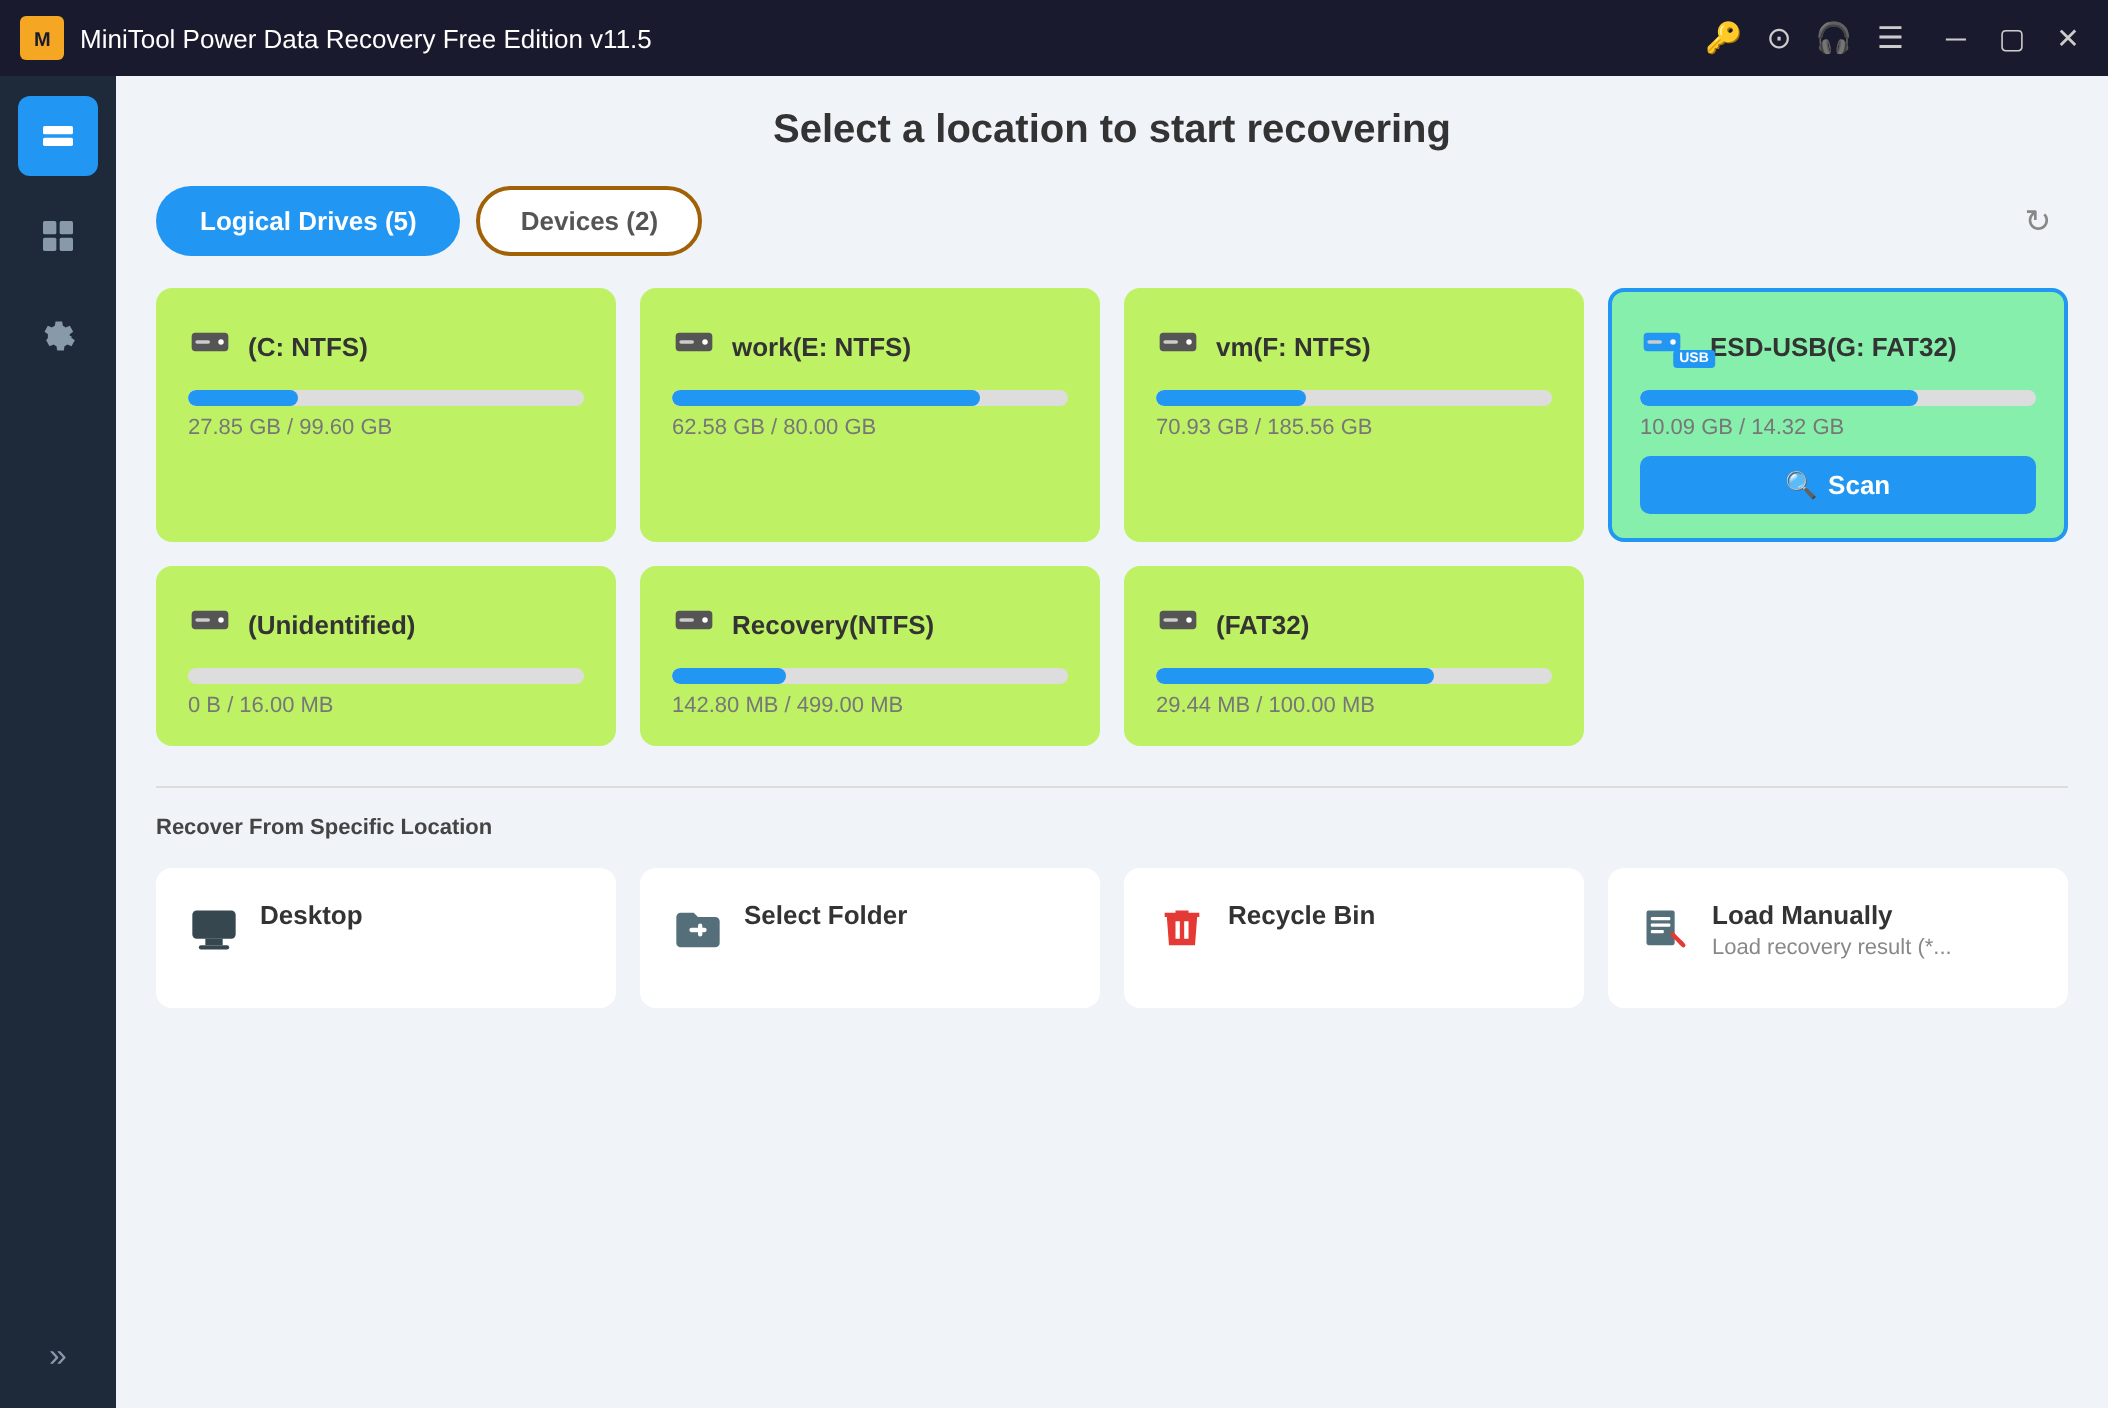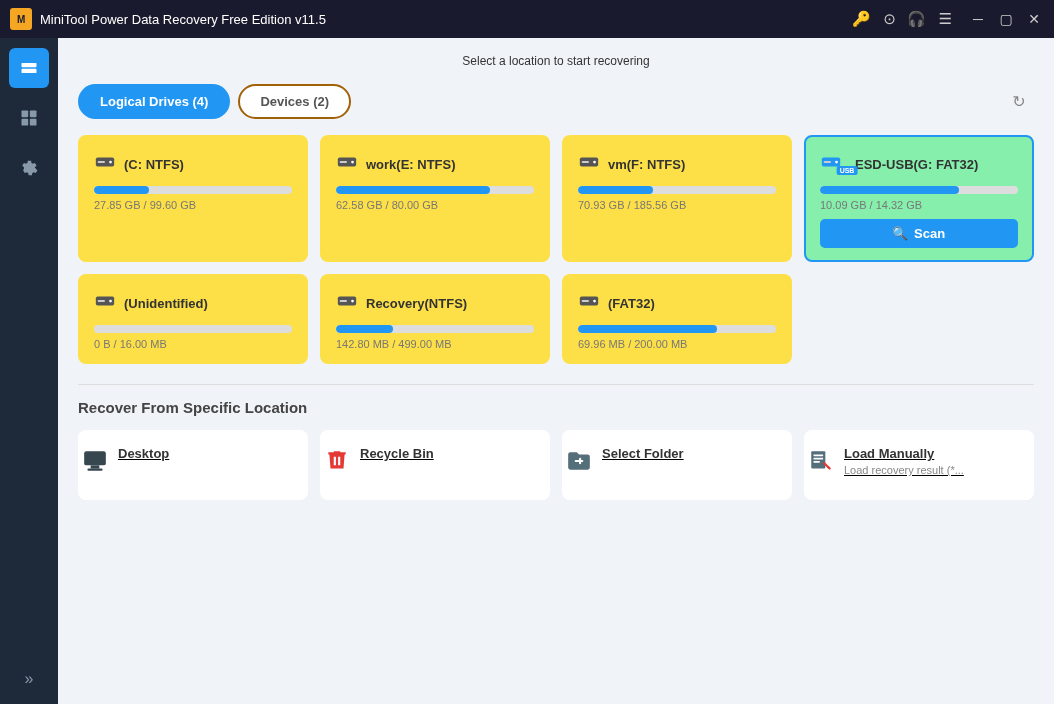--- a/index.html
+++ b/index.html
@@ -111,24 +111,24 @@
     .content {
       flex: 1;
       display: flex;
       flex-direction: column;
       padding: 16px 20px;
       overflow-y: auto;
     }
 
     .page-title {
       text-align: center;
-      font-size: 12px;
+      font-size: 20px;
       color: #333;
       margin-bottom: 16px;
-      font-weight: normal;
+      font-weight: bold;
     }
 
     
     .tabs {
       display: flex;
       align-items: center;
       margin-bottom: 16px;
       border-bottom: none;
     }
     .tab {
@@ -162,21 +162,21 @@
     }
 
     
     .drives-grid {
       display: grid;
       grid-template-columns: repeat(4, 1fr);
       gap: 12px;
       margin-bottom: 20px;
     }
     .drive-card {
-      background: #fde047;
+      background: #bef264;
       border-radius: 8px;
       padding: 14px 14px 12px;
       cursor: pointer;
       border: 2px solid transparent;
       transition: border-color 0.15s;
     }
     .drive-card.selected {
       background: #86efac;
       border-color: #2196f3;
     }
@@ -231,41 +231,40 @@
     
     .divider {
       height: 1px;
       background: #ddd;
       margin-bottom: 14px;
     }
 
     
     .recover-section { }
     .recover-title {
-      font-size: 15px;
+      font-size: 11px;
       font-weight: 600;
       color: #444;
       margin-bottom: 14px;
     }
     .recover-grid {
       display: grid;
       grid-template-columns: repeat(4, 1fr);
       gap: 12px;
     }
     .recover-card {
       background: #fff;
       border-radius: 8px;
-      padding: 14px 2px;
+      padding: 14px 14px;
       cursor: pointer;
       border: 2px solid transparent;
       display: flex;
       align-items: flex-start;
       gap: 10px;
       min-height: 70px;
-      text-decoration: underline;
     }
     .recover-card-icon {
       font-size: 22px;
       color: #555;
       margin-top: 2px;
       flex-shrink: 0;
     }
     .recover-card-label {
       font-size: 13px;
       font-weight: 600;
@@ -331,21 +330,21 @@
         </svg>
     </div>
     <div class="sidebar-spacer"></div>
     <div class="sidebar-expand">»</div>
   </div>
 
   <div class="content">
     <div class="page-title">Select a location to start recovering</div>
 
     <div class="tabs">
-      <div class="tab active">Logical Drives (4)</div>
+      <div class="tab active">Logical Drives (5)</div>
       <div class="tab inactive">Devices (2)</div>
       <div class="refresh-btn">↻</div>
     </div>
 
     <div class="drives-grid" id="drives-grid">
         <div class="drive-card">
     <div class="drive-header">
       <div class="drive-icon" style="position:relative;">
         <svg width="22" height="22" viewBox="0 0 24 24" fill="#555">
     <rect x="2" y="7" width="20" height="10" rx="2" fill="#555"></rect>
@@ -465,21 +464,21 @@
     <circle cx="18" cy="12" r="1.5" fill="#fff"></circle>
     <rect x="4" y="11" width="8" height="2" rx="1" fill="#ccc"></rect>
   </svg>
         
       </div>
       <div class="drive-name">(FAT32)</div>
     </div>
     <div class="drive-progress-bg">
       <div class="drive-progress-fill" style="width:70%"></div>
     </div>
-    <div class="drive-size">69.96 MB / 200.00 MB</div>
+    <div class="drive-size">29.44 MB / 100.00 MB</div>
 
   </div>
       </div>
 
     <div class="divider"></div>
 
     <div class="recover-section">
       <div class="recover-title">Recover From Specific Location</div>
       <div class="recover-grid" id="recover-grid">
           <div class="recover-card">
@@ -487,36 +486,36 @@
                 <rect x="2" y="3" width="20" height="13" rx="2"></rect>
                 <rect x="8" y="16" width="8" height="3"></rect>
                 <rect x="5" y="19" width="14" height="2" rx="1"></rect>
               </svg></div>
     <div>
       <div class="recover-card-label">Desktop</div>
 
     </div>
   </div>
           <div class="recover-card">
-    <div class="recover-card-icon"><svg width="26" height="26" viewBox="0 0 24 24" fill="#e53935">
-                <path d="M9 3v1H4v2h1l1 13h12l1-13h1V4h-5V3H9zm0 5h2v8H9V8zm4 0h2v8h-2V8z"></path>
-              </svg></div>
-    <div>
-      <div class="recover-card-label">Recycle Bin</div>
-
-    </div>
-  </div>
-          <div class="recover-card">
     <div class="recover-card-icon"><svg width="26" height="26" viewBox="0 0 24 24" fill="#546e7a">
                 <path d="M10 4H4a2 2 0 0 0-2 2v12a2 2 0 0 0 2 2h16a2 2 0 0 0 2-2V8a2 2 0 0 0-2-2h-8l-2-2z"></path>
                 <rect x="8" y="11" width="8" height="2" rx="1" fill="#fff"></rect>
                 <rect x="12" y="9" width="2" height="6" rx="1" fill="#fff"></rect>
               </svg></div>
     <div>
       <div class="recover-card-label">Select Folder</div>
+
+    </div>
+  </div>
+          <div class="recover-card">
+    <div class="recover-card-icon"><svg width="26" height="26" viewBox="0 0 24 24" fill="#e53935">
+                <path d="M9 3v1H4v2h1l1 13h12l1-13h1V4h-5V3H9zm0 5h2v8H9V8zm4 0h2v8h-2V8z"></path>
+              </svg></div>
+    <div>
+      <div class="recover-card-label">Recycle Bin</div>
 
     </div>
   </div>
           <div class="recover-card">
     <div class="recover-card-icon"><svg width="26" height="26" viewBox="0 0 24 24" fill="#546e7a">
                 <rect x="3" y="3" width="13" height="16" rx="1"></rect>
                 <rect x="5" y="6" width="9" height="1.5" rx=".5" fill="#fff"></rect>
                 <rect x="5" y="9" width="9" height="1.5" rx=".5" fill="#fff"></rect>
                 <rect x="5" y="12" width="6" height="1.5" rx=".5" fill="#fff"></rect>
                 <path d="M15 14l5 5" stroke="#e53935" stroke-width="2" stroke-linecap="round"></path>

